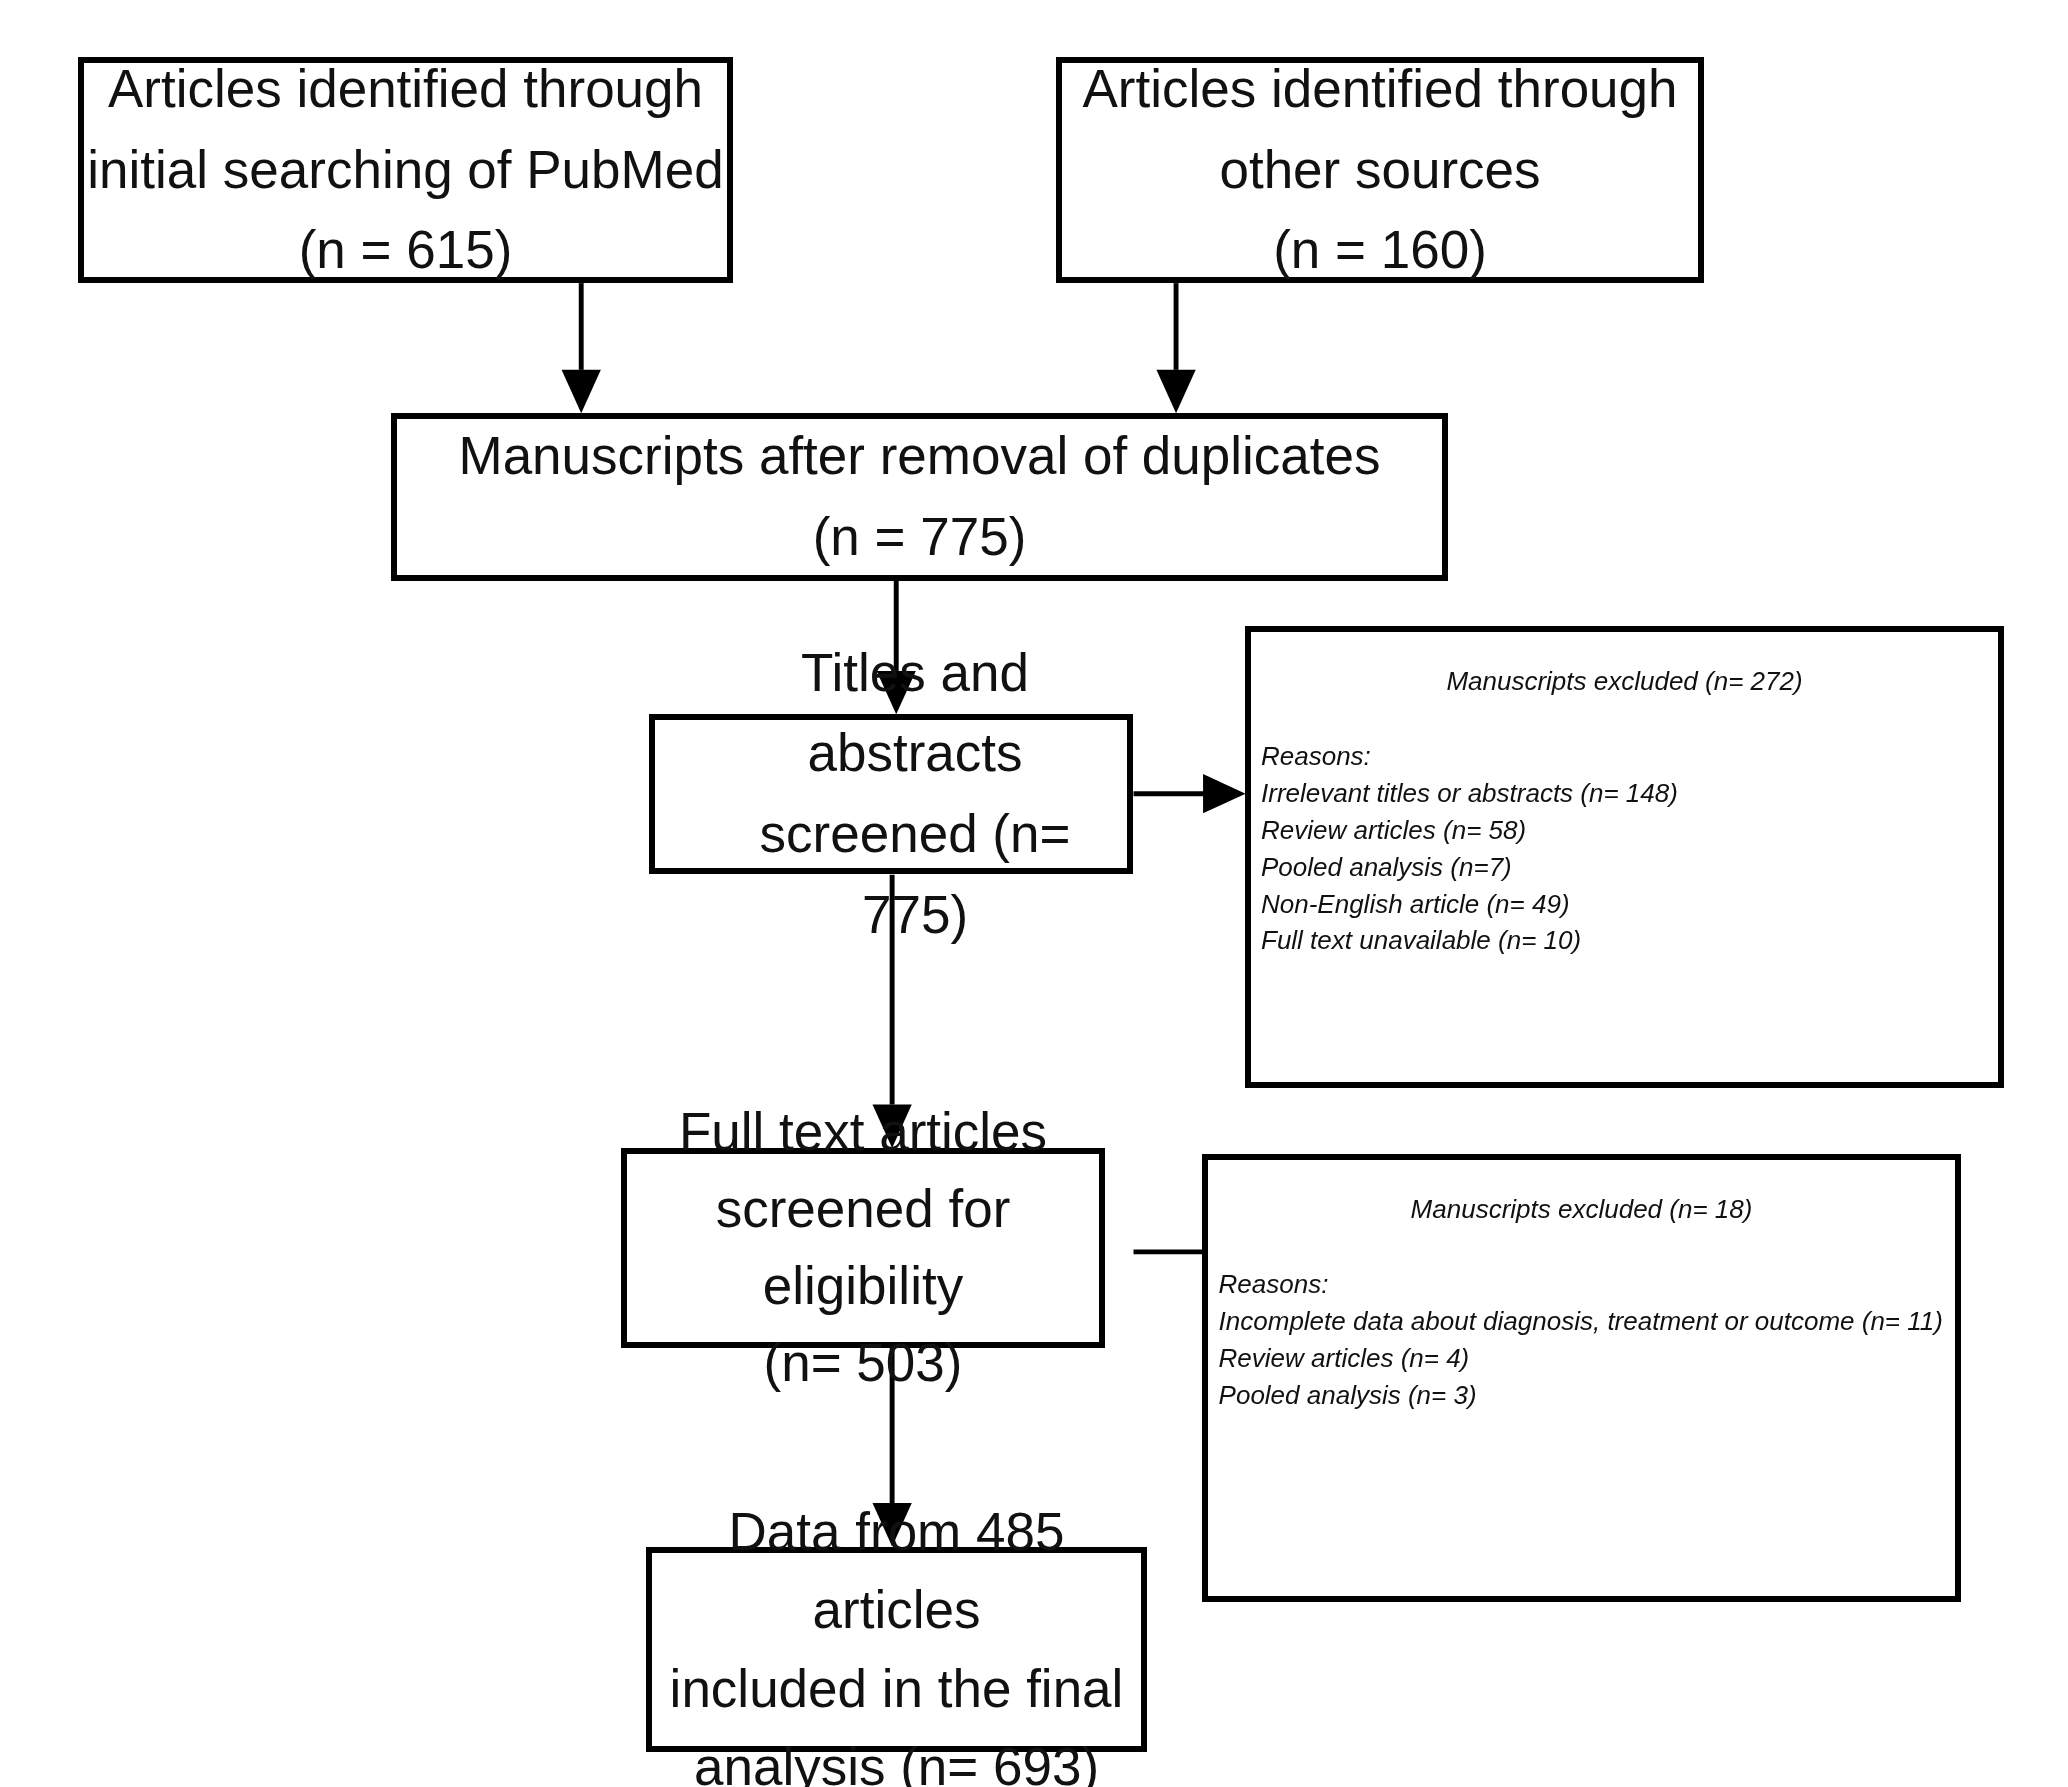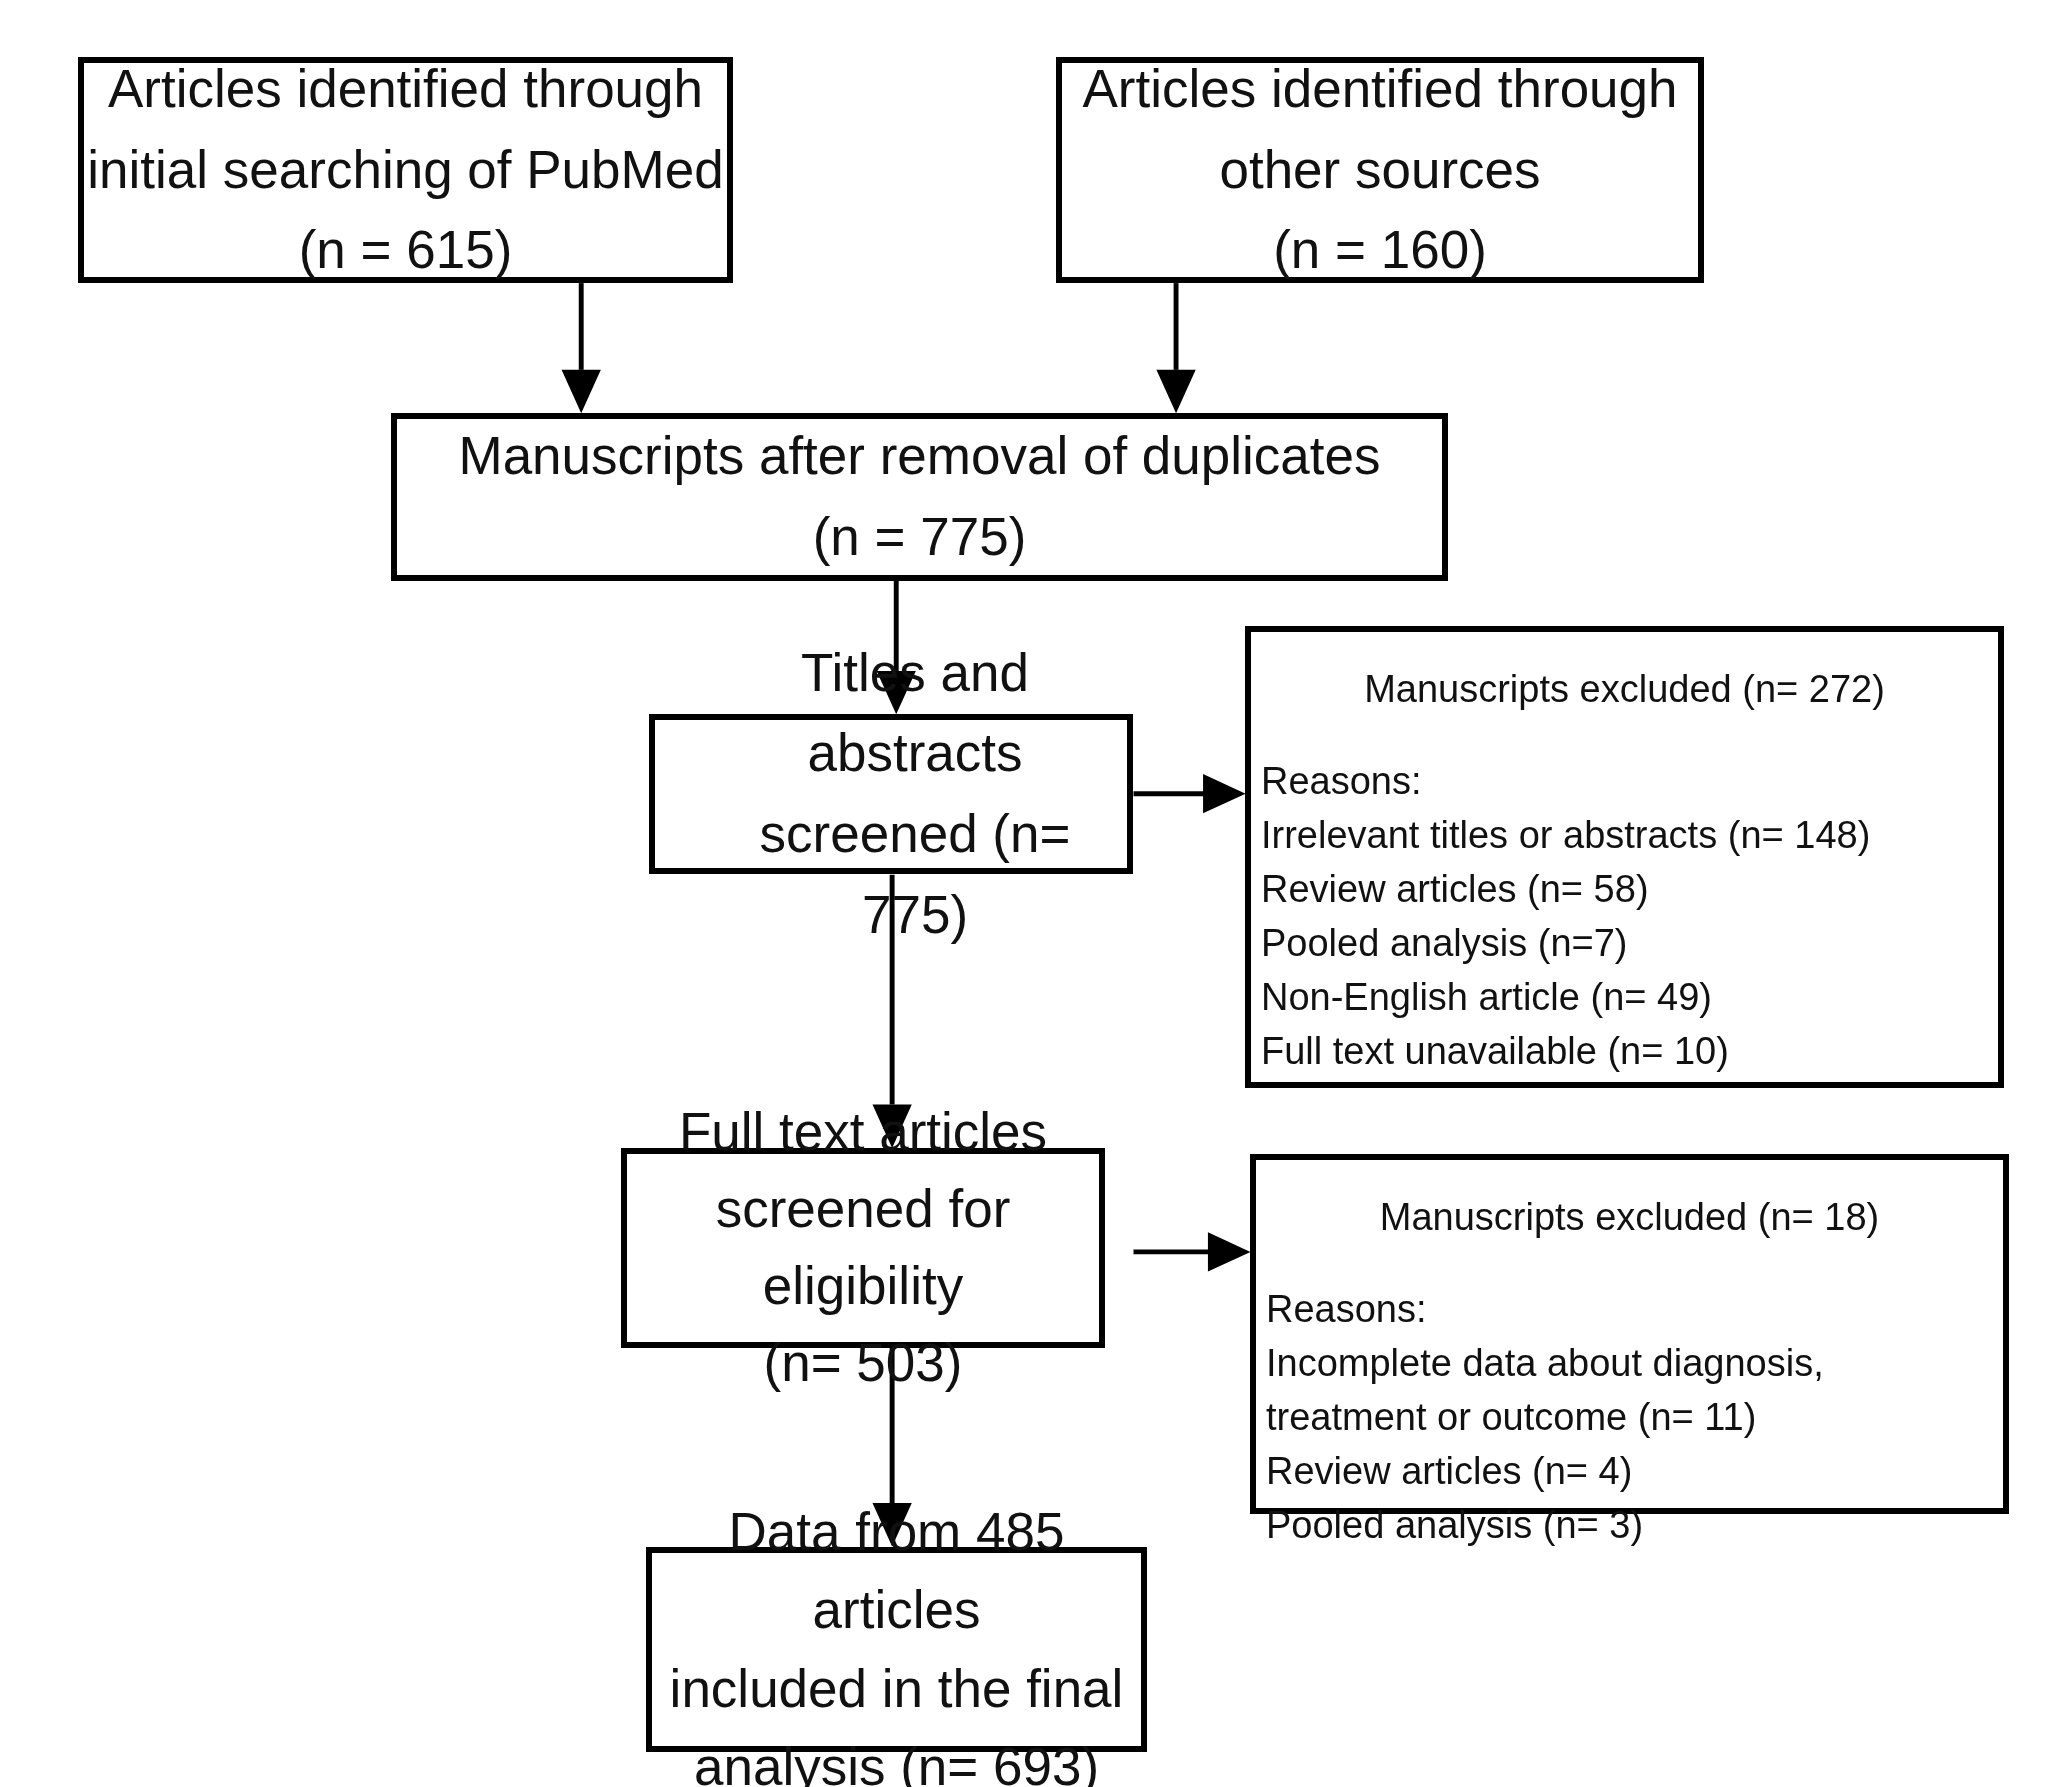--- a/index.html
+++ b/index.html
@@ -38,26 +38,27 @@
   .b-pubmed  { left: 78px;   top: 57px;   width: 655px;  height: 226px; }
   .b-other   { left: 1056px; top: 57px;   width: 648px;  height: 226px; }
   .b-dedup   { left: 391px;  top: 413px;  width: 1057px; height: 168px; text-align: right; }
   .b-ta      { left: 649px;  top: 714px;  width: 484px;  height: 160px; padding-left: 48px; }
   .b-ft      { left: 621px;  top: 1148px; width: 484px;  height: 200px; line-height: 1.45; }
   .b-final   { left: 646px;  top: 1547px; width: 501px;  height: 205px; line-height: 1.48; }
   
   .excl {
     justify-content: flex-start;
     align-items: stretch;
-    font-size: 38px;
+    font-size: 26px;
     line-height: 1.42;
     text-align: left;
+    font-style: italic;
   }
   .b-excl272 { left: 1245px; top: 626px;  width: 759px; height: 462px; }
-  .b-excl18  { left: 1250px; top: 1154px; width: 759px; height: 360px; }
+  .b-excl18  { left: 1202px; top: 1154px; width: 759px; height: 448px; align-items: center; }
   .excl-title {
     margin-top: 31px;
     text-align: center;
     width: 100%;
   }
   .excl-body {
     margin-top: 38px;
     padding-left: 10px;
     padding-right: 11.5px;
   }

